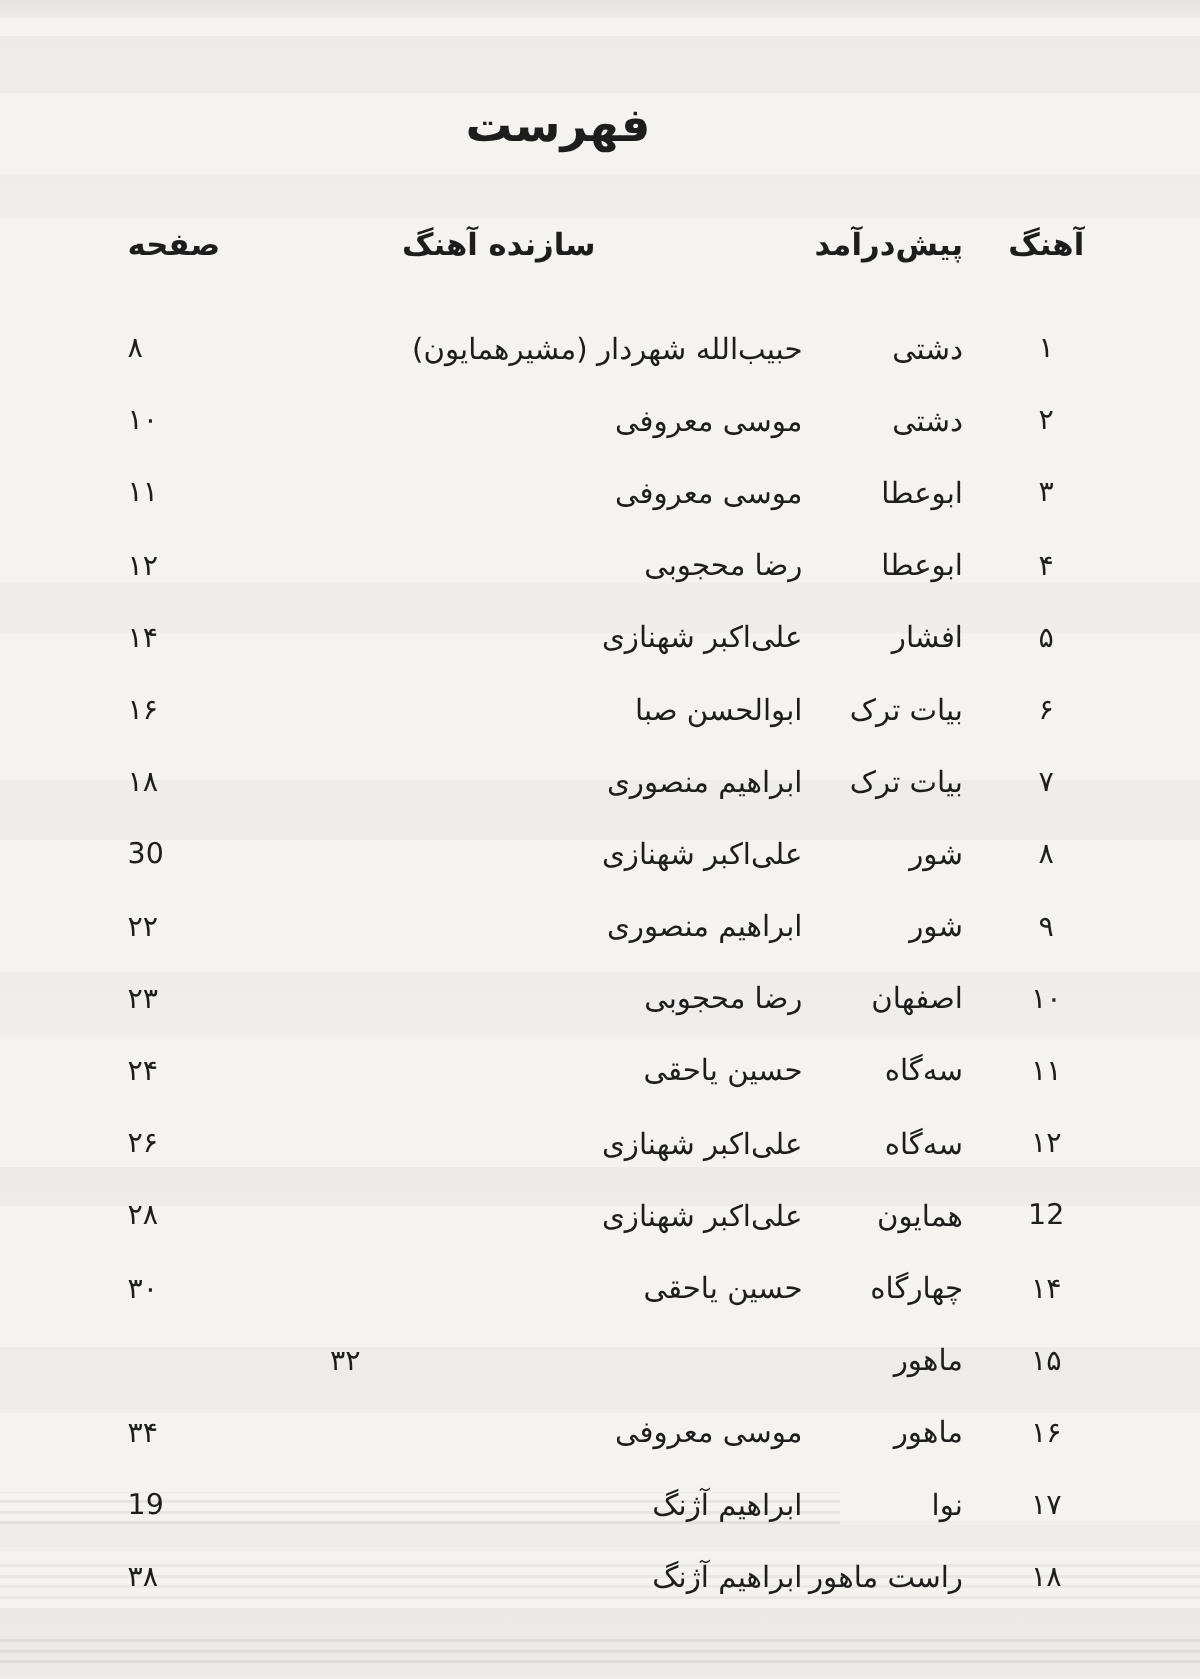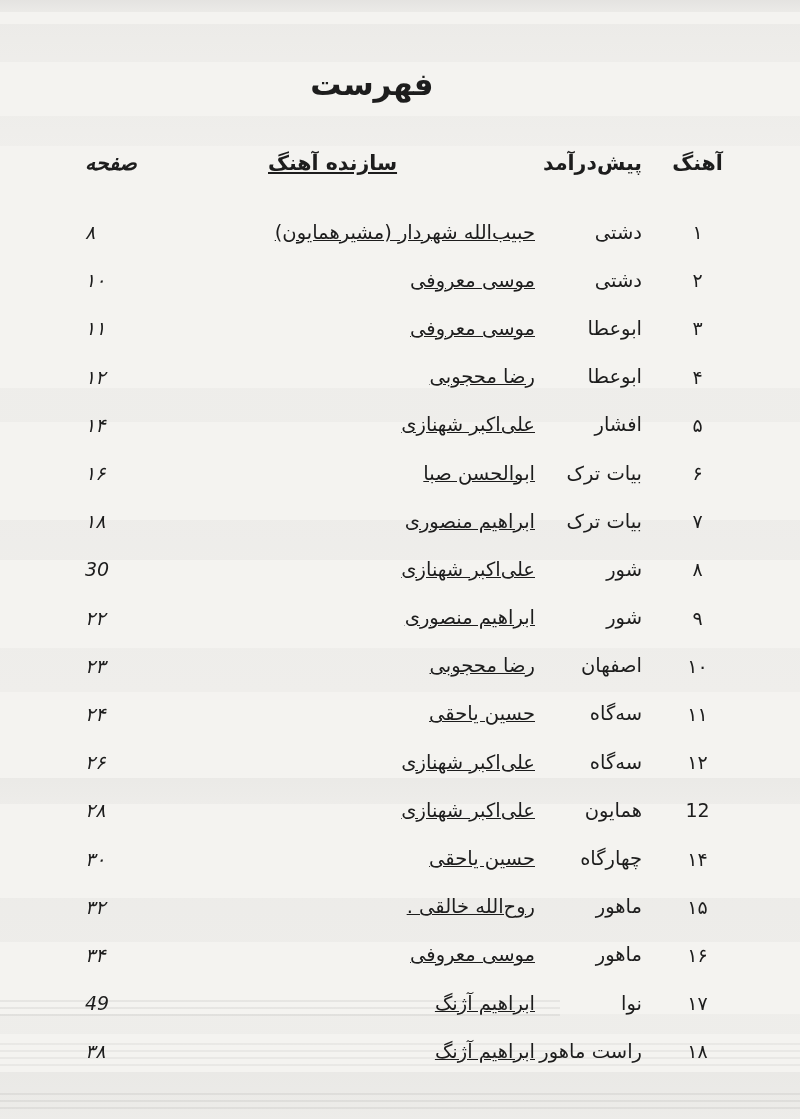--- a/index.html
+++ b/index.html
@@ -69,22 +69,22 @@
   .grid-row {
     display: grid;
     grid-template-columns: 75px 125px 325px 1fr; 
     align-items: center;
   }
   .toc-header { font-weight: bold; font-size: 20.5px; height: 42px; margin-bottom: 24px; }
   .toc-row    { font-size: 19.5px; height: 48.2px; }
 
   .cell-radif    { text-align: center; }
   .cell-mode     { text-align: right; padding-left: 0; padding-right: 18px; }
-  .cell-composer { text-align: right; text-decoration: underline; }
-  .cell-page     { text-align: left; direction: ltr; padding-left: 10px; font-style: italic; }
+  .cell-composer { text-align: right; }
+  .cell-page     { text-align: left; direction: ltr; padding-left: 10px; }
 
   .toc-header .cell-composer { padding-left: 58px; text-align: left; direction: rtl; }
 
   .toc-row .cell-radif, .toc-row .cell-page { font-size: 19px; }
 </style>
 </head>
 <body>
 
 <div class="scan-bands"></div>
 <div class="staff-bleed b1"></div>
@@ -195,36 +195,35 @@
   <div class="grid-row toc-row">
     <div class="cell-radif">۱۴</div>
     <div class="cell-mode">چهارگاه</div>
     <div class="cell-composer">حسین یاحقی</div>
     <div class="cell-page">۳۰</div>
   </div>
 
   <div class="grid-row toc-row">
     <div class="cell-radif">۱۵</div>
     <div class="cell-mode">ماهور</div>
-    <div class="cell-composer">روح‌الله خالقی .</div>
     <div class="cell-page">۳۲</div>
   </div>
 
   <div class="grid-row toc-row">
     <div class="cell-radif">۱۶</div>
     <div class="cell-mode">ماهور</div>
     <div class="cell-composer">موسی معروفی</div>
     <div class="cell-page">۳۴</div>
   </div>
 
   <div class="grid-row toc-row">
     <div class="cell-radif">۱۷</div>
     <div class="cell-mode">نوا</div>
     <div class="cell-composer">ابراهیم آژنگ</div>
-    <div class="cell-page">49</div>
+    <div class="cell-page">19</div>
   </div>
 
   <div class="grid-row toc-row">
     <div class="cell-radif">۱۸</div>
     <div class="cell-mode">راست ماهور</div>
     <div class="cell-composer">ابراهیم آژنگ</div>
     <div class="cell-page">۳۸</div>
   </div>
 </div>
 </div>

